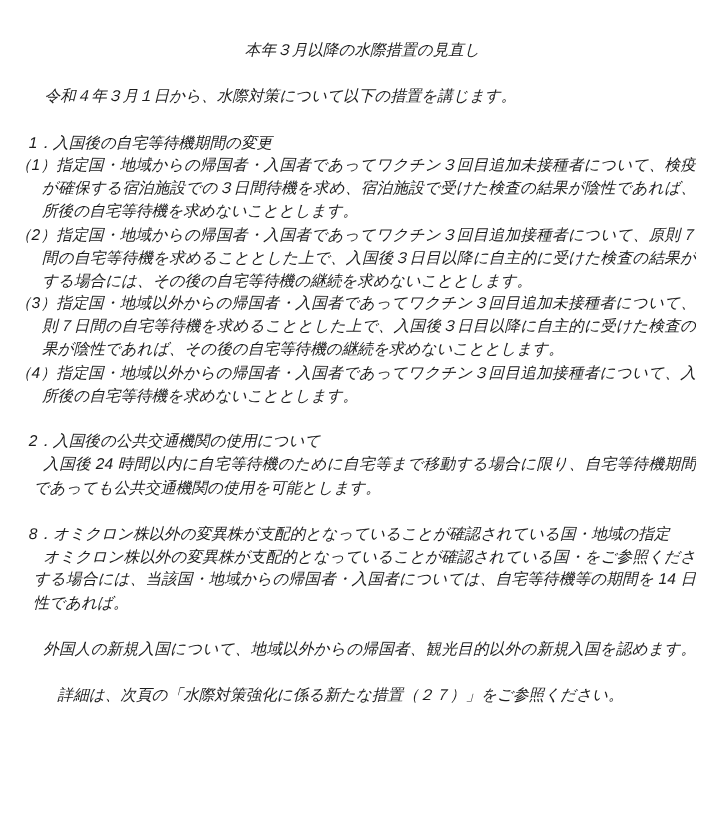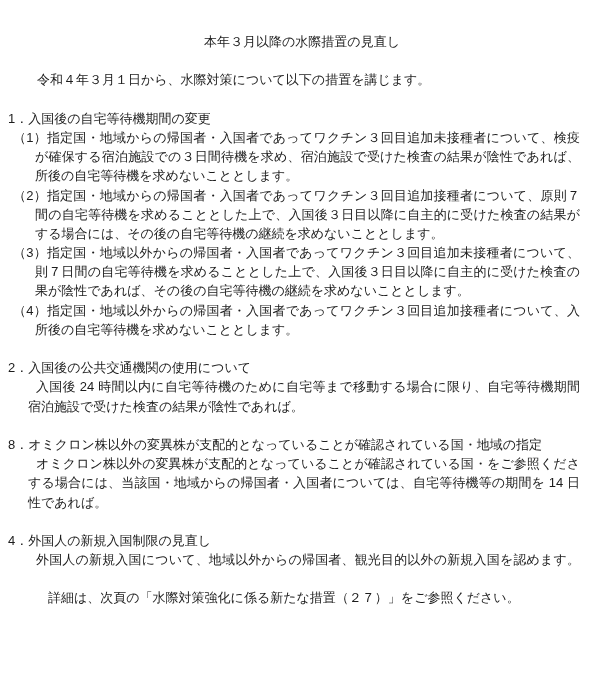--- a/index.html
+++ b/index.html
@@ -12,30 +12,31 @@
   body {
     font-family: "Liberation Sans", "DejaVu Sans", sans-serif;
     color: #1c1c1c;
     font-size: 13px;
   }
   .page {
     width: 604px;
     height: 686px;
     padding-top: 32px;
     background: #ffffff;
+    font-style: italic;
   }
   .line {
     line-height: 19.2px;
     height: 19.2px;
     white-space: nowrap;
   }
   .blank { height: 19.2px; }
   .center { text-align: center; white-space: normal; }
   .intro-line { margin-left: 37px; }
-  .h-line { margin-left: 8px; }
+  .h-line { margin-left: 24px; }
   .i1 { margin-left: 13px; }  
   .ic { margin-left: 35px; }  
   .p1 { margin-left: 36px; }  
   .pc { margin-left: 28px; }  
   .f-line { margin-left: 48px; }
   
   .just {
     margin-right: 24px;
     white-space: normal;
     text-align: justify;
@@ -75,36 +76,35 @@
       <div class="line i1 just">（4）指定国・地域以外からの帰国者・入国者であってワクチン３回目追加接種者について、入国</div>
       <div class="line ic">所後の自宅等待機を求めないこととします。</div>
     </div>
   </div>
 
   <div class="blank"></div>
 
   <div>
     <div class="line h-line">2．入国後の公共交通機関の使用について</div>
     <div class="line p1 just">入国後 24 時間以内に自宅等待機のために自宅等まで移動する場合に限り、自宅等待機期間中</div>
-    <div class="line pc">宿泊施設で受けた検査の結果が陰性であれば。</div>
+    <div class="line pc">であっても公共交通機関の使用を可能とします。</div>
   </div>
 
   <div class="blank"></div>
 
   <div>
     <div class="line h-line">8．オミクロン株以外の変異株が支配的となっていることが確認されている国・地域の指定</div>
     <div class="line p1 just">オミクロン株以外の変異株が支配的となっていることが確認されている国・をご参照ください</div>
     <div class="line pc just">する場合には、当該国・地域からの帰国者・入国者については、自宅等待機等の期間を 14 日間</div>
     <div class="line pc">性であれば。</div>
   </div>
 
   <div class="blank"></div>
 
   <div>
-    <div class="line h-line">4．外国人の新規入国制限の見直し</div>
     <div class="line p1 just">外国人の新規入国について、地域以外からの帰国者、観光目的以外の新規入国を認めます。</div>
   </div>
 
   <div class="blank"></div>
 
   <div class="line f-line">詳細は、次頁の「水際対策強化に係る新たな措置（２７）」をご参照ください。</div>
 
 </div>
 
 </body></html>

